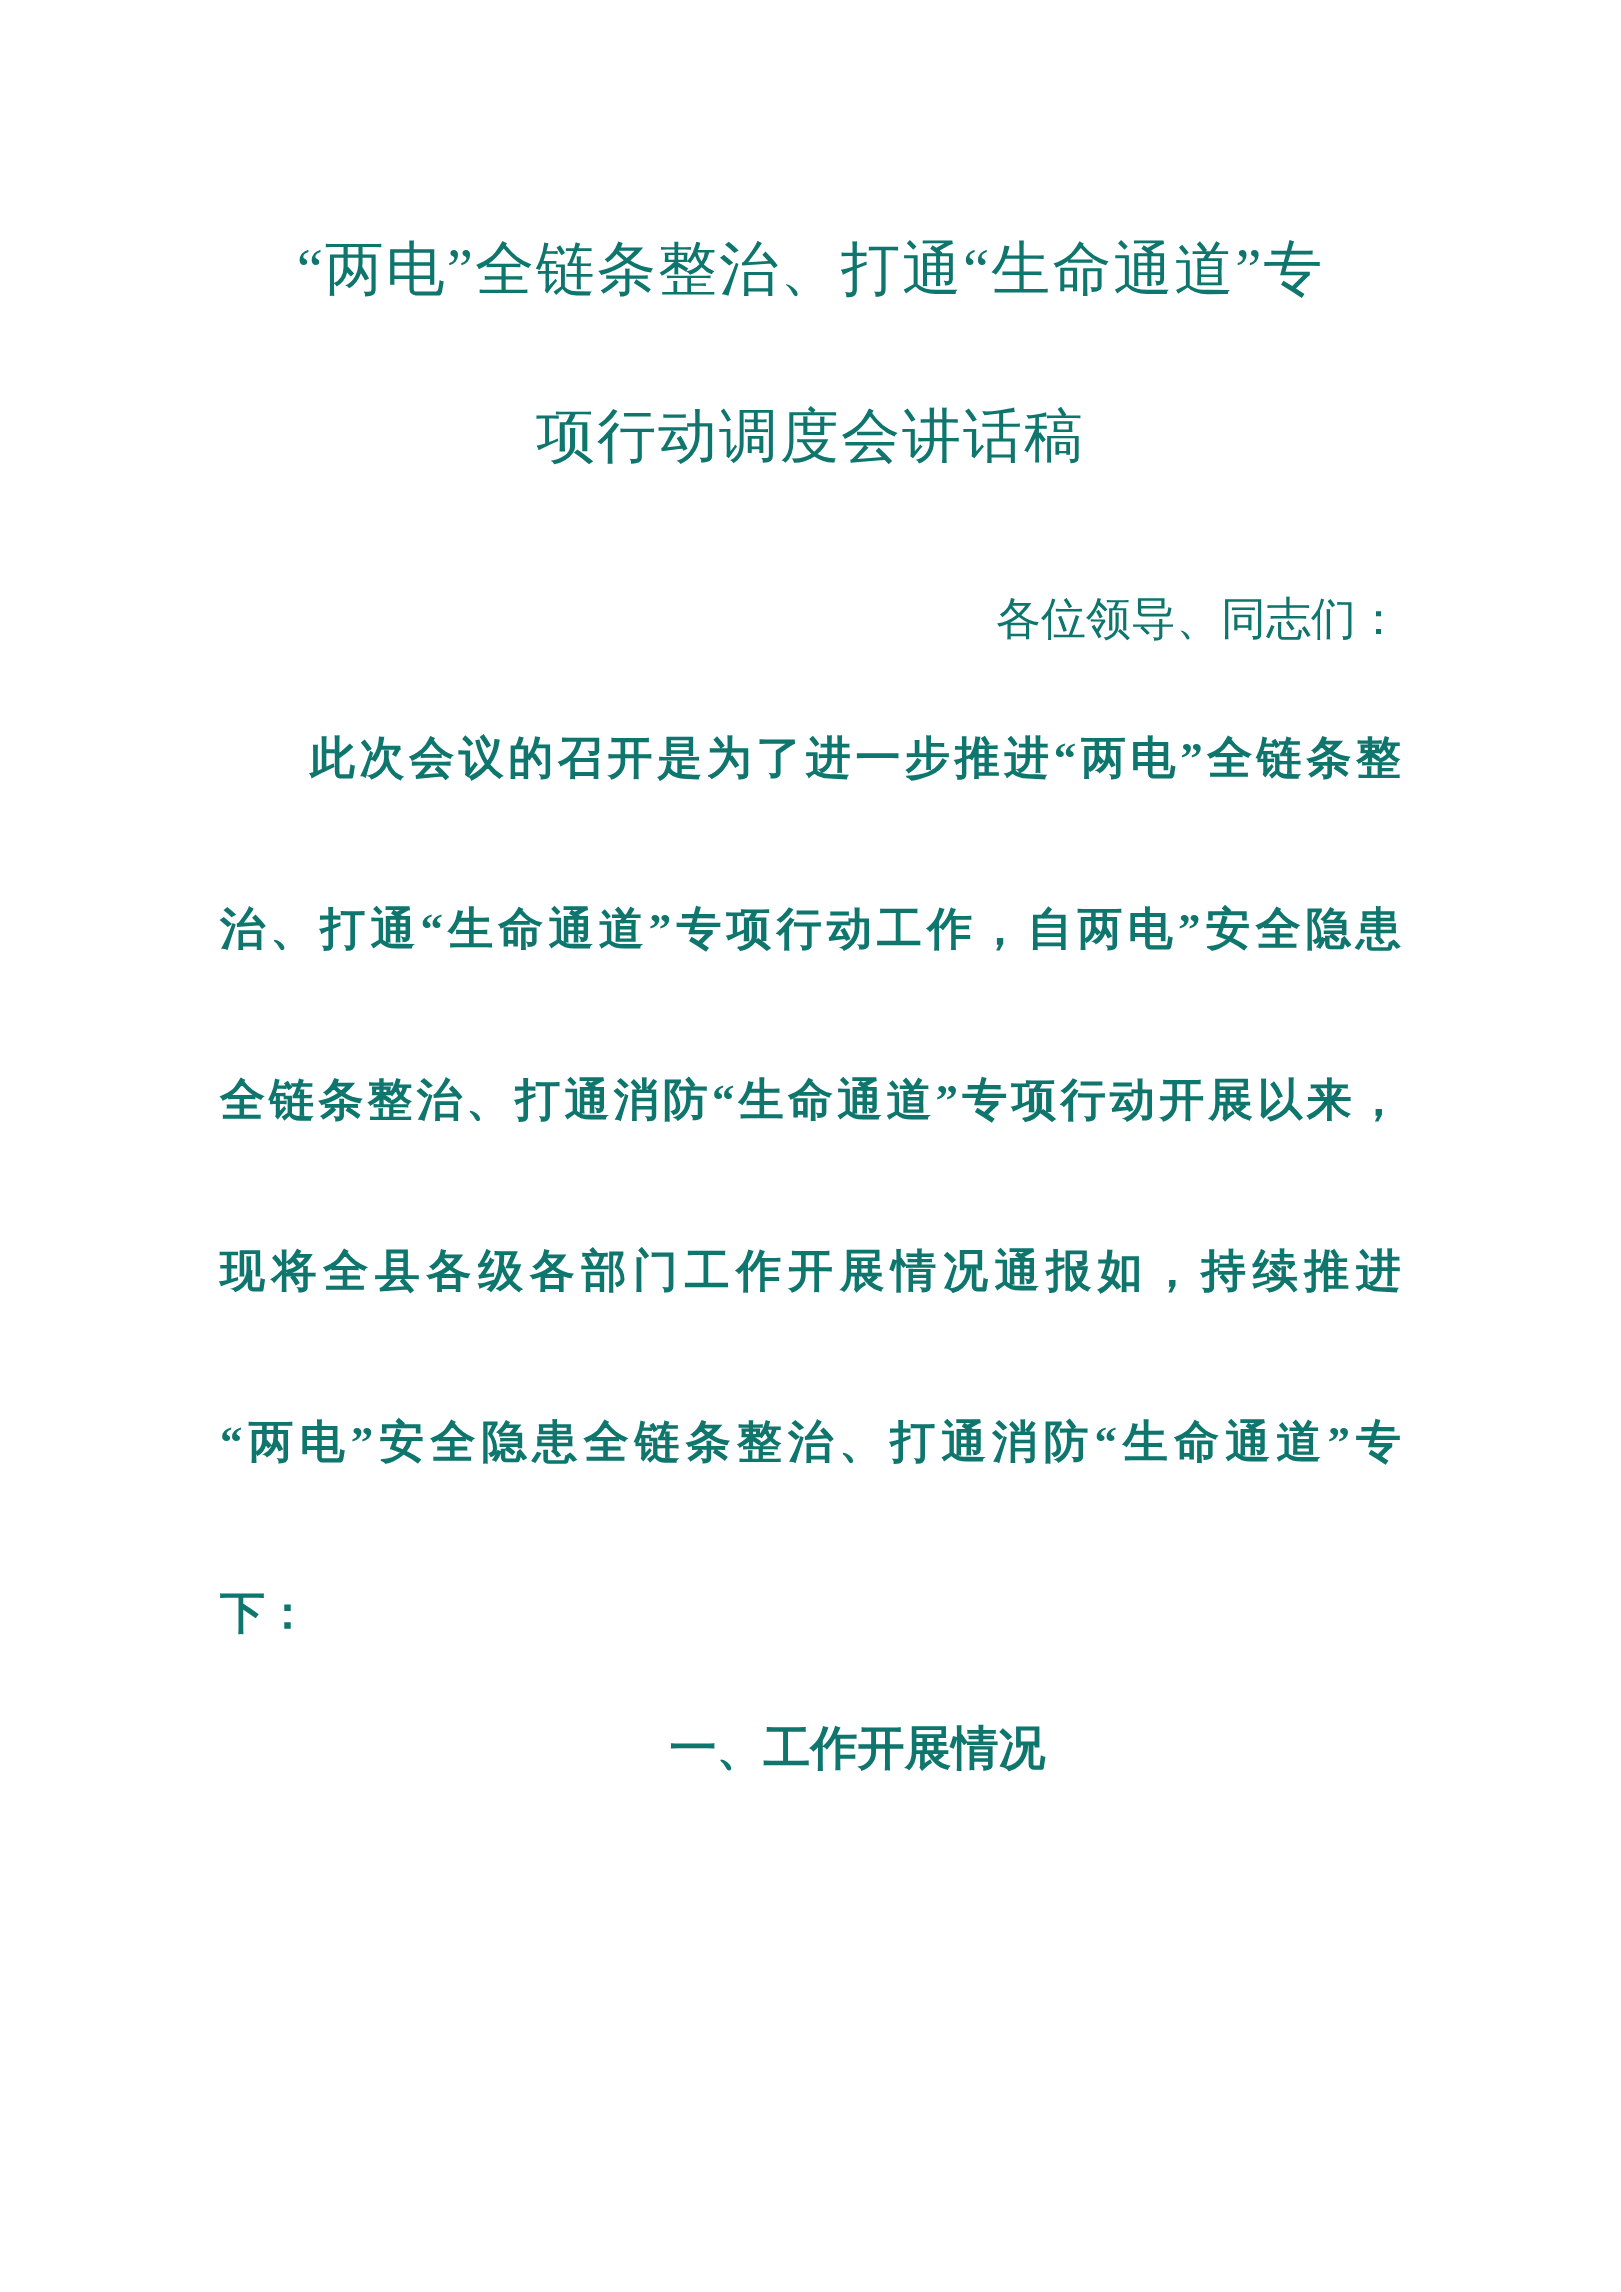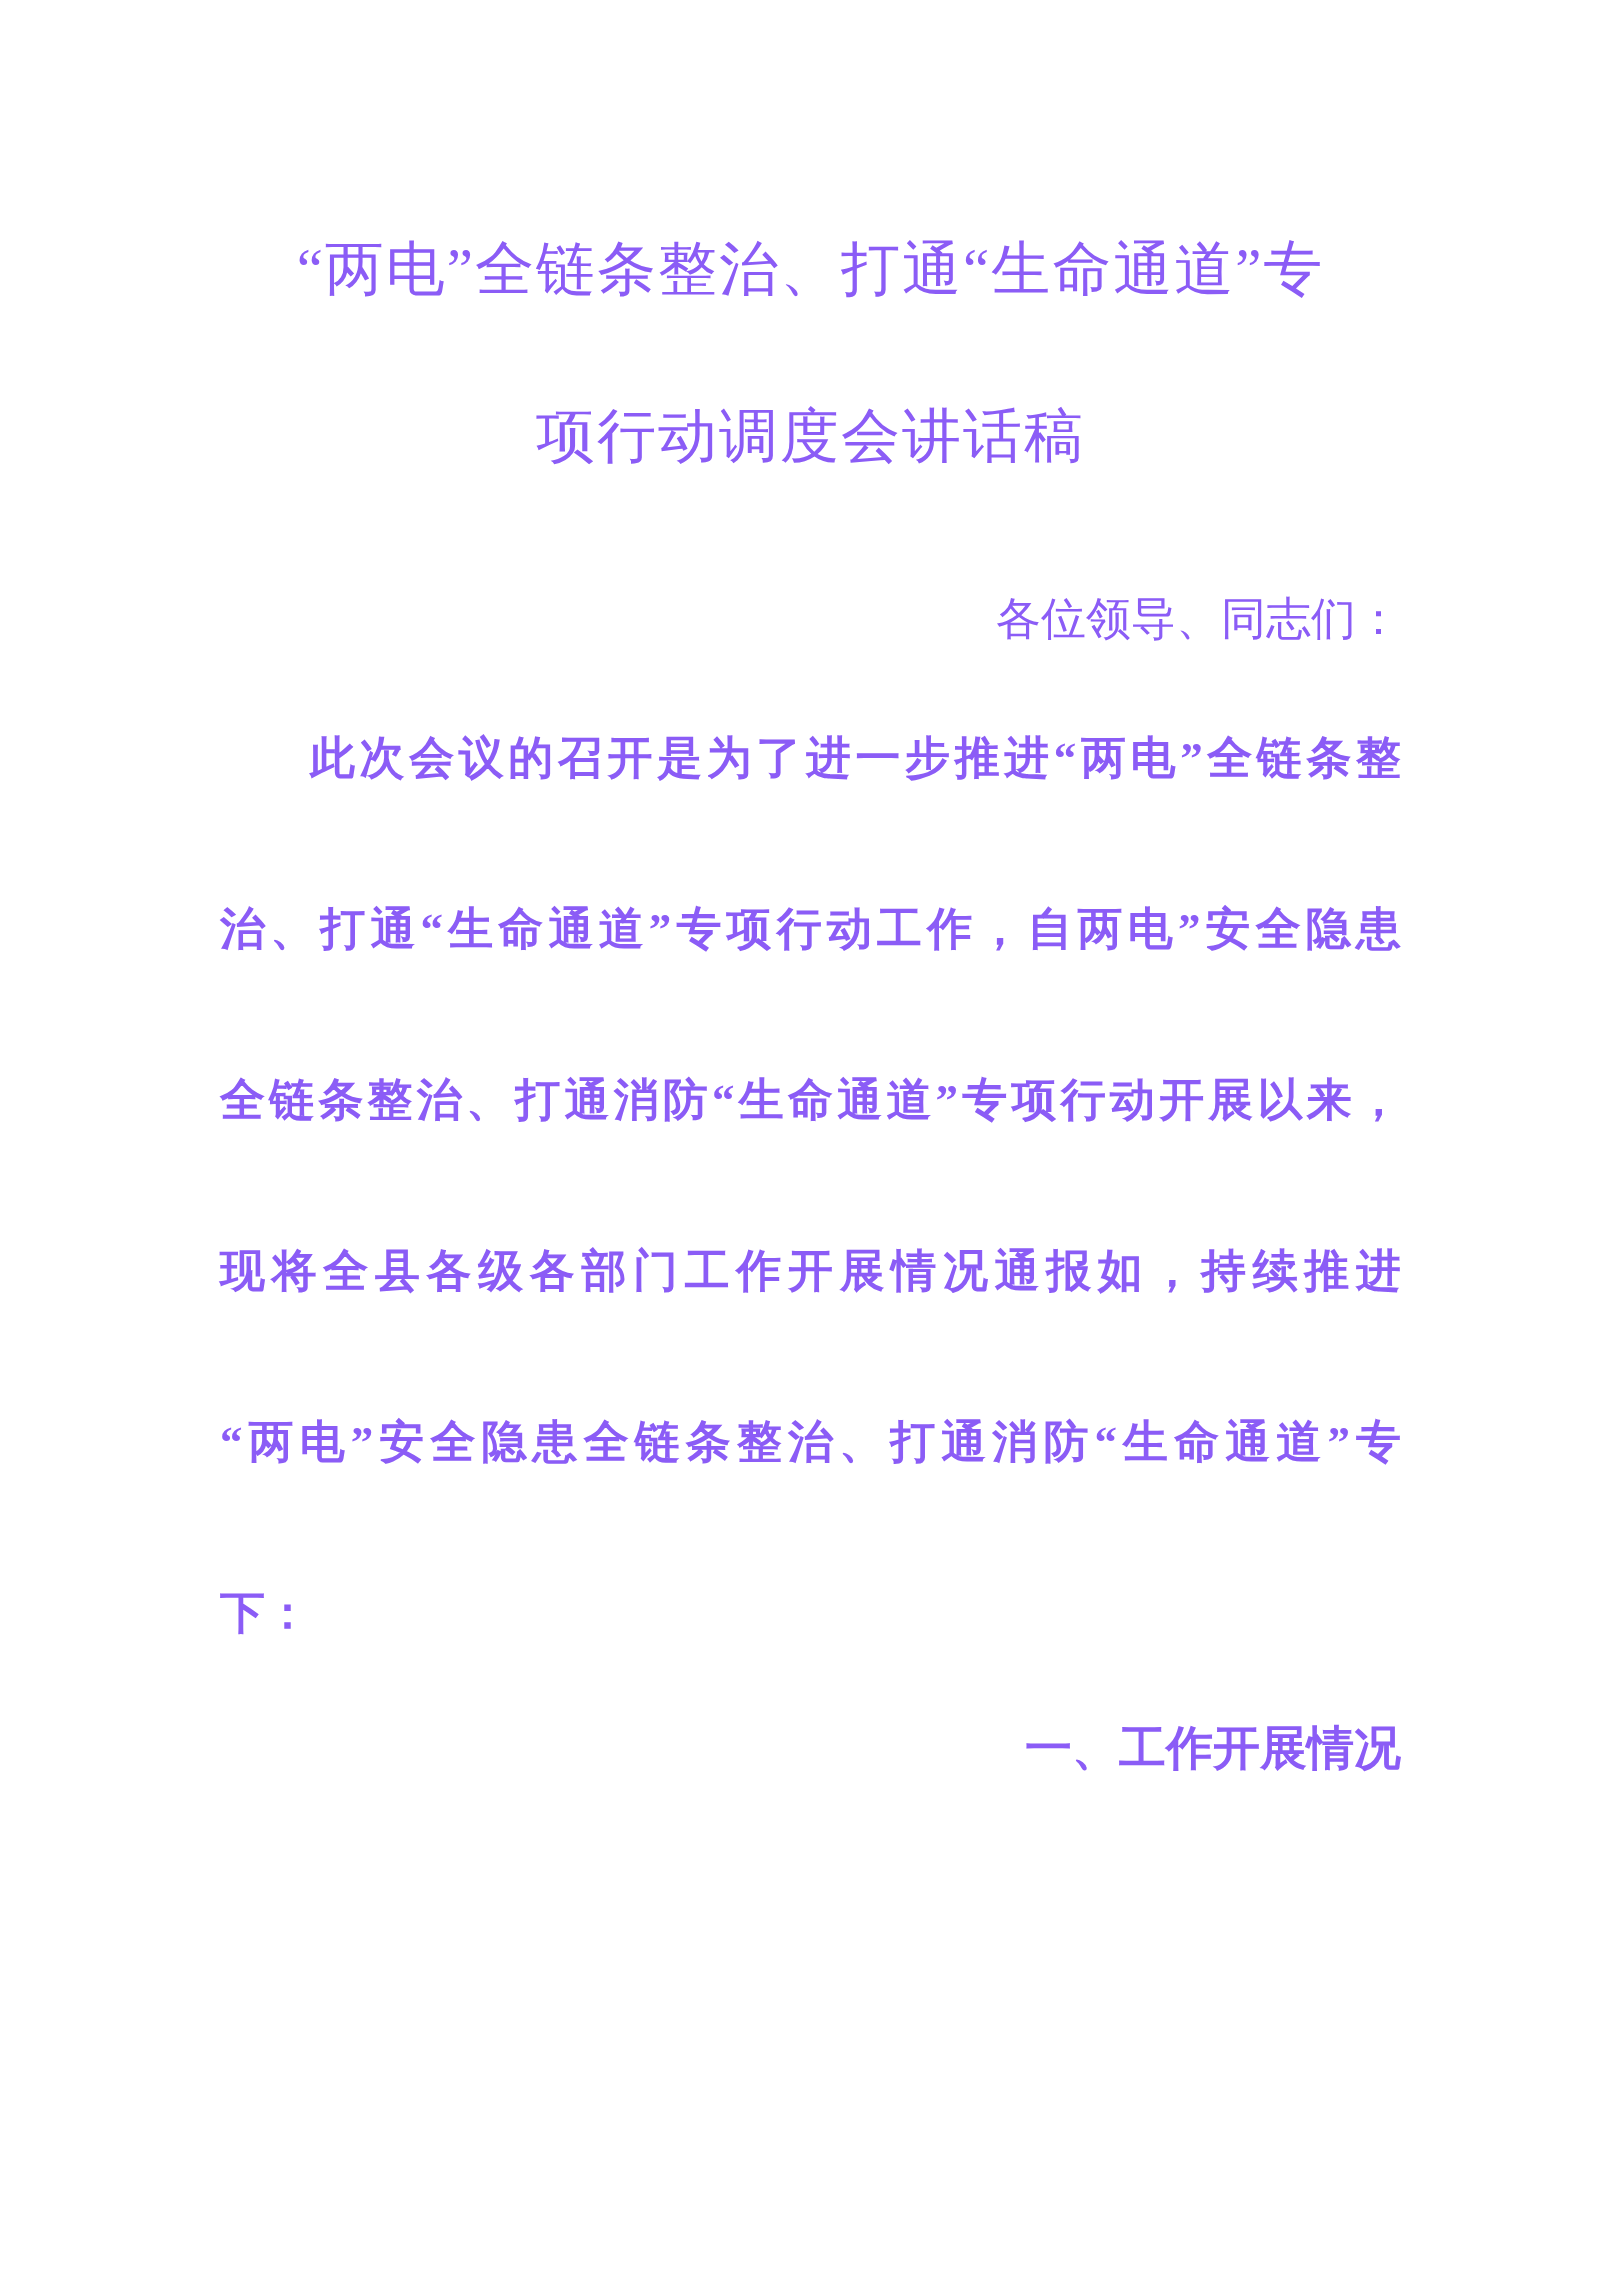--- a/index.html
+++ b/index.html
@@ -5,21 +5,21 @@
   html, body {
     margin: 0;
     padding: 0;
     background: #ffffff;
   }
   .page {
     position: relative;
     width: 1621px;
     height: 2293px;
     background: #ffffff;
-    color: #8b5cf6;
+    color: #0f766e;
     font-family: "Liberation Serif", "DejaVu Serif", serif;
     overflow: hidden;
     box-sizing: border-box;
   }
   .doc-title {
     padding-top: 186px;
     font-size: 59px;
     line-height: 167px;
     font-weight: 500;
     text-align: center;
@@ -48,21 +48,21 @@
   }
   .plainline {
     text-align: left;
   }
   .section-heading {
     margin: 0 220px;
     font-size: 47px;
     line-height: 98px;
     font-weight: bold;
     text-indent: 2em;
-    text-align: right;
+    text-align: center;
   }
 </style>
 </head>
 <body>
 
 <div class="page">
 
   <div class="doc-title">
     <div>“两电”全链条整治、打通“生命通道”专</div>
     <div>项行动调度会讲话稿</div>

